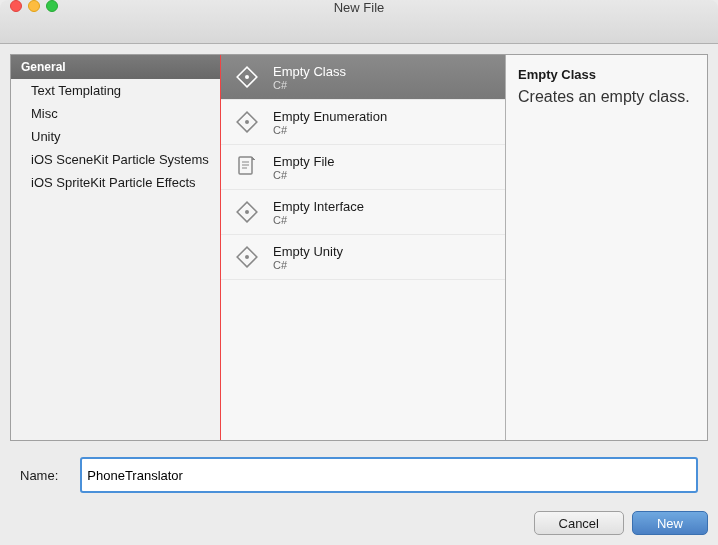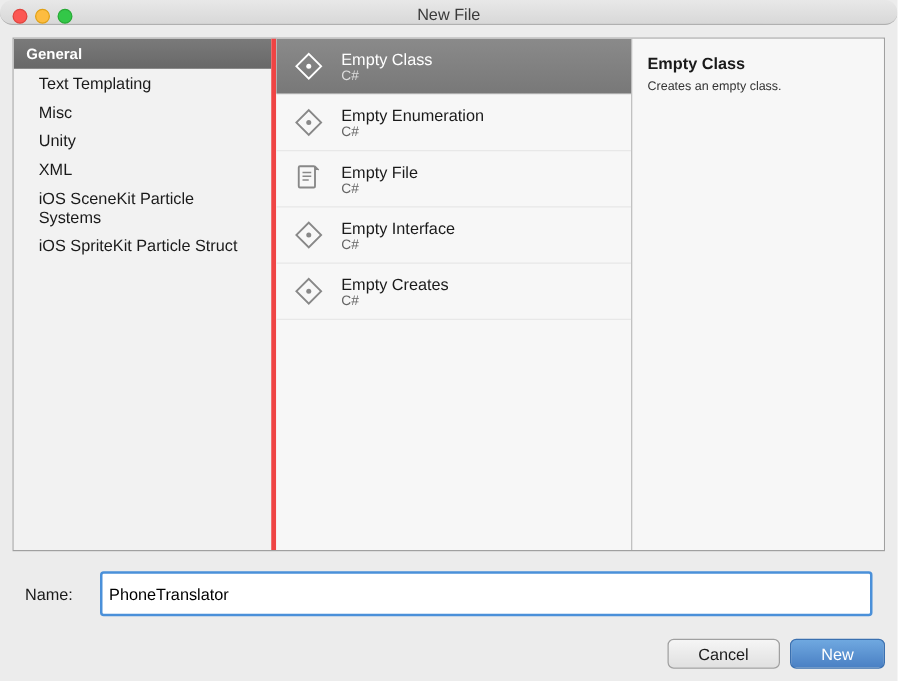--- a/index.html
+++ b/index.html
@@ -12,29 +12,28 @@
       font-size: 13px;
       color: #1a1a1a;
       display: flex;
       flex-direction: column;
       border-radius: 8px;
       overflow: hidden;
     }
 
     
     .title-bar {
-      height: 20px;
+      height: 44px;
       background: linear-gradient(to bottom, #e8e8e8, #d8d8d8);
       display: flex;
-      align-items: flex-end;
+      align-items: flex-start;
       justify-content: center;
       border-bottom: 1px solid #b0b0b0;
       position: relative;
       flex-shrink: 0;
-      border-radius: 14px;
     }
     .traffic-lights {
       position: absolute;
       left: 10px;
       display: flex;
       gap: 6px;
     }
     .traffic-light {
       width: 12px;
       height: 12px;
@@ -62,21 +61,21 @@
     .panels {
       flex: 1;
       display: flex;
       border: 1px solid #a0a0a0;
       background: #fff;
     }
 
     
     .left-panel {
       width: 210px;
-      border-right: 4px solid #ef4444;
+      border-right: 1px solid #ef4444;
       background: #f2f2f2;
       overflow-y: auto;
       flex-shrink: 0;
     }
 
     .category-header {
       background: linear-gradient(to bottom, #7a7a7a, #686868);
       color: #fff;
       padding: 5px 10px;
       font-weight: 600;
@@ -142,21 +141,21 @@
       flex: 1;
       padding: 12px;
       background: #f7f7f7;
     }
     .detail-title {
       font-size: 13px;
       font-weight: 700;
       margin-bottom: 6px;
     }
     .detail-desc {
-      font-size: 10px;
+      font-size: 16px;
       color: #333;
     }
 
     
     .bottom-bar {
       display: flex;
       align-items: center;
       padding: 8px 10px;
       gap: 22px;
       flex-shrink: 0;
@@ -217,23 +216,22 @@
 
 <div class="main-content">
   <div class="panels">
 
     <div class="left-panel">
       <div class="category-header">General</div>
 
     <div class="category-item">Text Templating</div>
         <div class="category-item">Misc</div>
         <div class="category-item">Unity</div>
-        <div class="category-item">XML</div>
         <div class="category-item">iOS SceneKit Particle Systems</div>
-        <div class="category-item">iOS SpriteKit Particle Struct</div>
+        <div class="category-item">iOS SpriteKit Particle Effects</div>
       </div>
 
     <div class="middle-panel">
 
     <div class="template-item selected">
           <div class="template-icon">
             <svg width="28" height="28" viewBox="0 0 28 28">
       <rect x="7" y="7" width="14" height="14" transform="rotate(45 14 14)" fill="none" stroke="#fff" stroke-width="1.5"></rect>
       <circle cx="14" cy="14" r="2" fill="#fff"></circle>
     </svg>
@@ -284,21 +282,21 @@
           </div>
         </div>
         <div class="template-item">
           <div class="template-icon">
             <svg width="28" height="28" viewBox="0 0 28 28">
       <rect x="7" y="7" width="14" height="14" transform="rotate(45 14 14)" fill="none" stroke="#888" stroke-width="1.5"></rect>
       <circle cx="14" cy="14" r="2" fill="#888"></circle>
     </svg>
           </div>
           <div class="template-text">
-            <span class="template-title">Empty Creates</span>
+            <span class="template-title">Empty Unity</span>
             <span class="template-subtitle">C#</span>
           </div>
         </div>
       </div>
 
     <div class="right-panel">
       <div class="detail-title">Empty Class</div>
       <div class="detail-desc">Creates an empty class.</div>
     </div>
 

